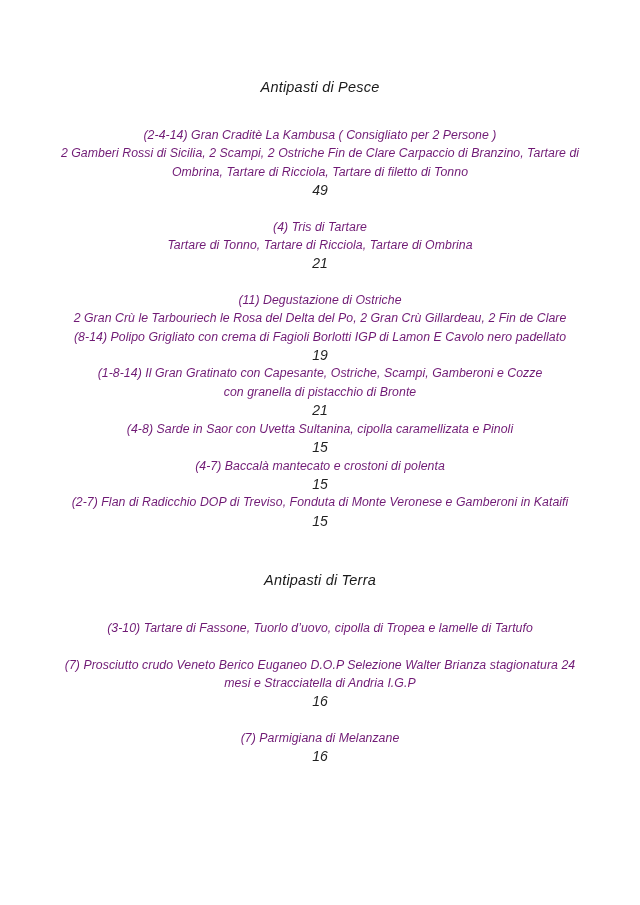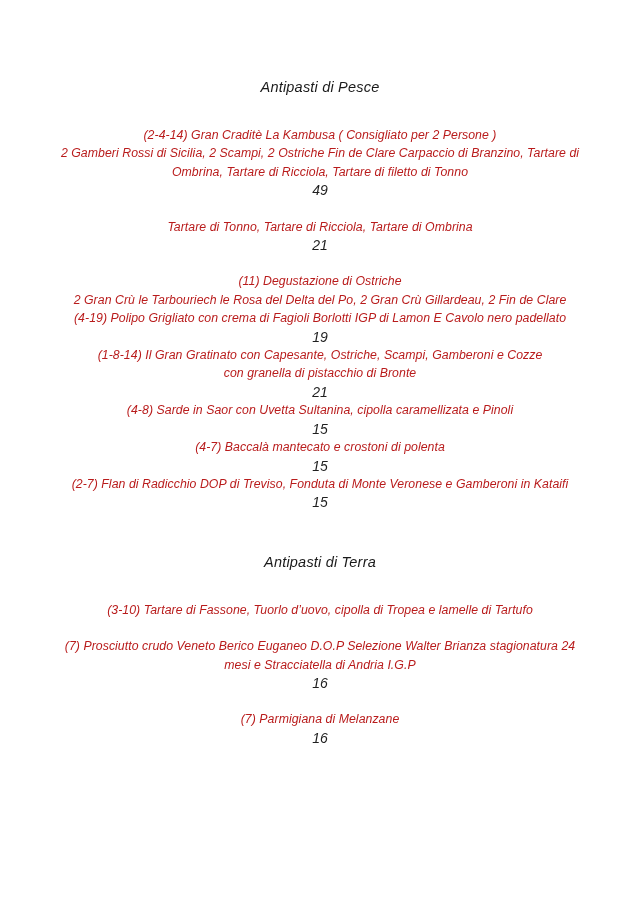--- a/index.html
+++ b/index.html
@@ -41,21 +41,21 @@
   }
   .menu-item {
     width: 100%;
   }
   .item-line {
     text-align: center;
     font-style: italic;
     font-size: 12.3px;
     line-height: 18.4px;
     letter-spacing: 0.05px;
-    color: #b91c1c;
+    color: #701a75;
     white-space: nowrap;
   }
   .item-price {
     text-align: center;
     font-style: italic;
     font-size: 14px;
     line-height: 18.4px;
     color: #1f1f1f;
   }
   
@@ -72,31 +72,32 @@
         <div class="items">
           <div style="height: 29px;"></div>
           <div class="menu-item">
             <div class="item-line">(2-4-14) Gran Craditè La Kambusa ( Consigliato per 2 Persone )</div>
             <div class="item-line">2 Gamberi Rossi di Sicilia, 2 Scampi, 2 Ostriche Fin de Clare Carpaccio di Branzino, Tartare di</div>
             <div class="item-line">Ombrina, Tartare di Ricciola, Tartare di filetto di Tonno</div>
             <div class="item-price">49</div>
           </div>
           <div style="height: 18px;"></div>
           <div class="menu-item">
+            <div class="item-line">(4) Tris di Tartare</div>
             <div class="item-line">Tartare di Tonno, Tartare di Ricciola, Tartare di Ombrina</div>
             <div class="item-price">21</div>
           </div>
           <div style="height: 18px;"></div>
           <div class="menu-item">
             <div class="item-line">(11) Degustazione di Ostriche</div>
             <div class="item-line">2 Gran Crù le Tarbouriech le Rosa del Delta del Po, 2 Gran Crù Gillardeau, 2 Fin de Clare</div>
           </div>
           <div style="height: 0px;"></div>
           <div class="menu-item">
-            <div class="item-line">(4-19) Polipo Grigliato con crema di Fagioli Borlotti IGP di Lamon E Cavolo nero padellato</div>
+            <div class="item-line">(8-14) Polipo Grigliato con crema di Fagioli Borlotti IGP di Lamon E Cavolo nero padellato</div>
             <div class="item-price">19</div>
           </div>
           <div style="height: 0px;"></div>
           <div class="menu-item">
             <div class="item-line">(1-8-14) Il Gran Gratinato con Capesante, Ostriche, Scampi, Gamberoni e Cozze</div>
             <div class="item-line">con granella di pistacchio di Bronte</div>
             <div class="item-price">21</div>
           </div>
           <div style="height: 0px;"></div>
           <div class="menu-item">

